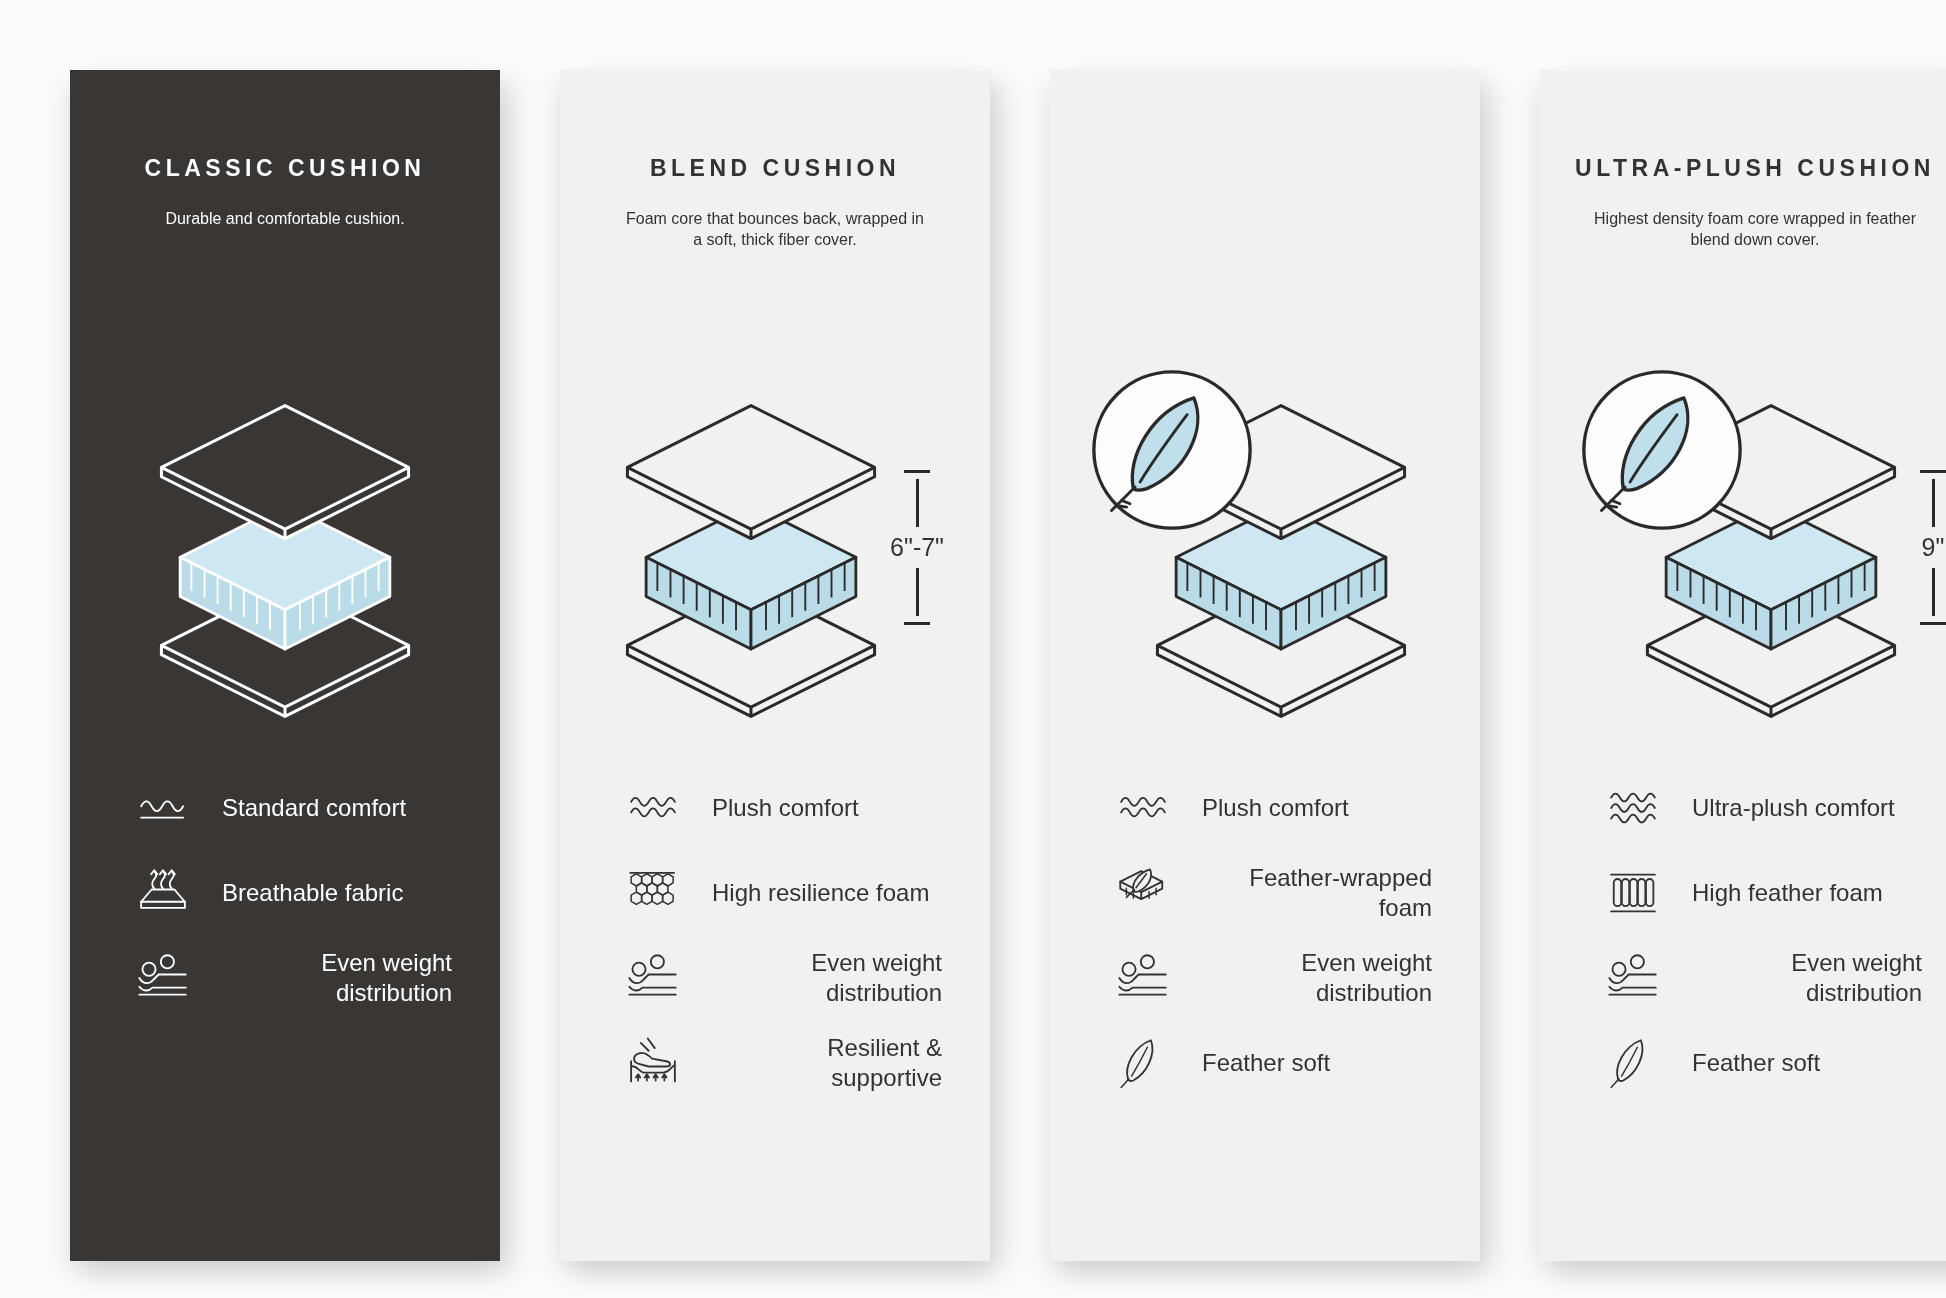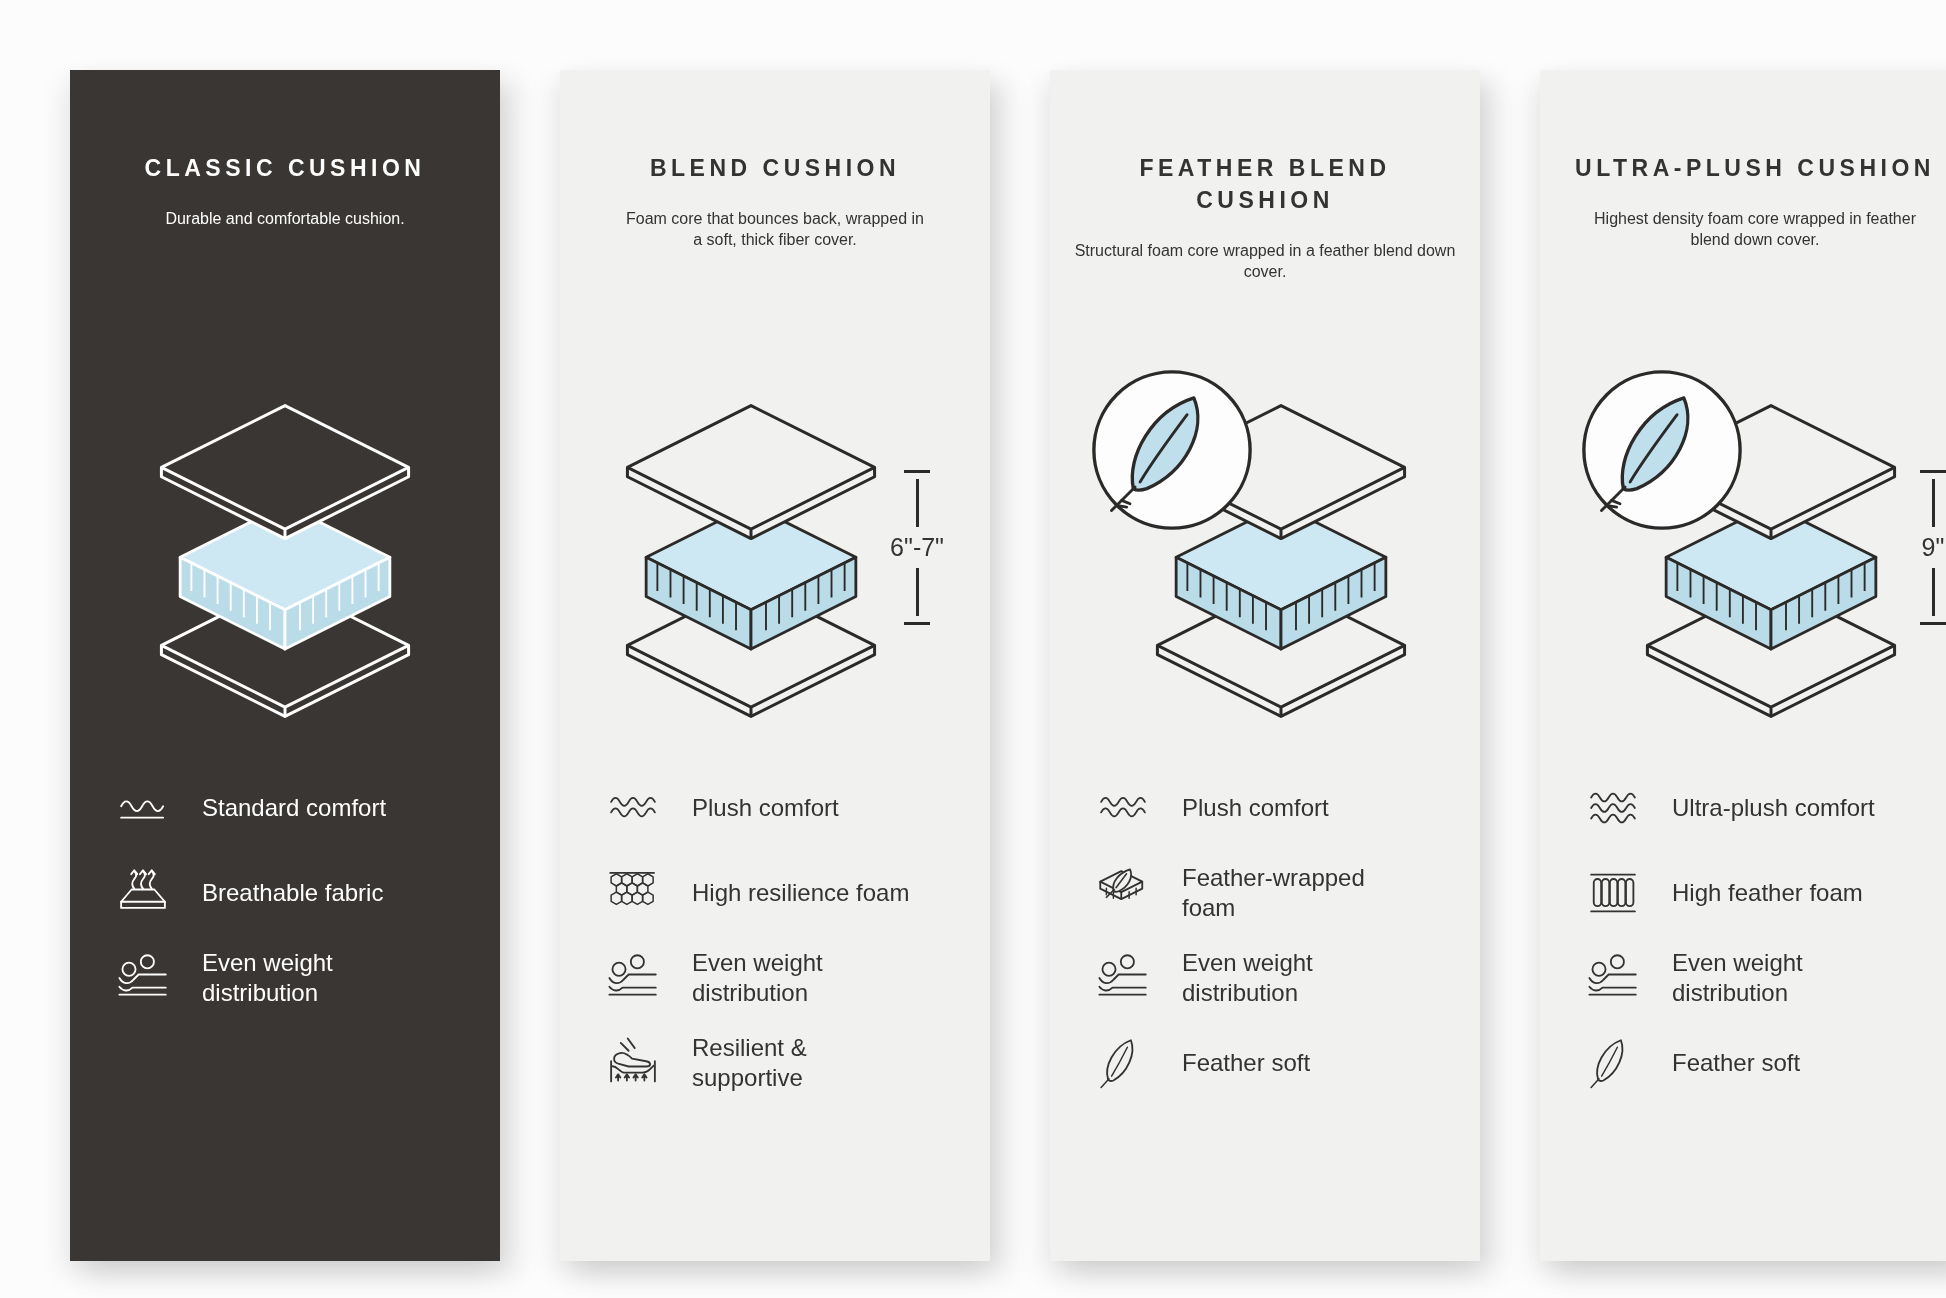--- a/index.html
+++ b/index.html
@@ -54,21 +54,21 @@
   .ruler .seg { width:3px; height:48px; background:#2b2a28; }
   .ruler-label { font-size:25px; color:#333; white-space:nowrap; line-height:1; padding:2px 0; }
 
   
   .badge { position:absolute; left:38px; top:-34px; width:168px; height:168px; }
   .badge-circle  { fill:#fdfdfd; stroke:#2b2a28; stroke-width:2; }
   .badge-feather { fill:#bfdfec; stroke:#2b2a28; stroke-width:2; stroke-linejoin:round; }
   .badge-line    { fill:none; stroke:#2b2a28; stroke-width:1.7; stroke-linecap:round; }
 
   
-  .features { position:absolute; top:695px; left:42px; right:18px; list-style:none; margin:0; padding:0; color:var(--text); }
+  .features { position:absolute; top:695px; left:62px; right:18px; list-style:none; margin:0; padding:0; color:var(--text);text-align:right; }
   .feature { display:flex; align-items:center; min-height:85px; gap:28px; }
   .icon-box { width:62px; display:flex; justify-content:center; flex:0 0 62px; }
   .fi { width:56px; height:56px; display:block; }
   .fi path, .fi circle, .fi polygon, .fi rect {
     fill:none; stroke:currentColor; stroke-width:2.1; stroke-linecap:round; stroke-linejoin:round;
   }
   .fi .thin { stroke-width:1.7; }
   .fi .bgfill { fill:var(--panel-fill); }
   .feature-label { font-size:24px; line-height:1.22; max-width:230px; }
 </style>
@@ -210,24 +210,20 @@
               <path d="M35 52 V46 M35 45 L32.5 48.5 M35 45 L37.5 48.5"></path>
               <path d="M45 52 V46 M45 45 L42.5 48.5 M45 45 L47.5 48.5"></path>
             </svg>
           </span>
           <span class="feature-label">Resilient &amp; supportive</span>
         </li>
       </ul>
     </section>
 
     <section class="panel light panel-3">
-      <header class="panel-head">
-        <h2 class="panel-title">FEATHER BLEND CUSHION</h2>
-        <p class="panel-desc">Structural foam core wrapped in a feather blend down cover.</p>
-      </header>
       <div class="diagram-wrap">
         <svg class="cushion-svg" viewBox="0 0 320 345">
           <path class="slab" d="M160 196 L292 262 L292 272 L160 338 L28 272 L28 262 Z"></path>
           <path class="edge" d="M28 262 L160 328 L292 262 M160 328 V338"></path>
           <path class="ftop" d="M160 112 L272 168 L160 224 L48 168 Z"></path>
           <path class="fside" d="M48 168 L160 224 L160 266 L48 210 Z"></path>
           <path class="fside" d="M160 224 L272 168 L272 210 L160 266 Z"></path>
           <path class="hatch" d="M60 174 v30 M74 181 v30 M88 188 v30 M102 195 v30 M116 202 v30 M130 209 v30 M144 216 v30"></path>
           <path class="hatch" d="M176 216 v30 M190 209 v30 M204 202 v30 M218 195 v30 M232 188 v30 M246 181 v30 M260 174 v30"></path>
           <path class="slab" d="M160 6 L292 72 L292 82 L160 148 L28 82 L28 72 Z"></path>

